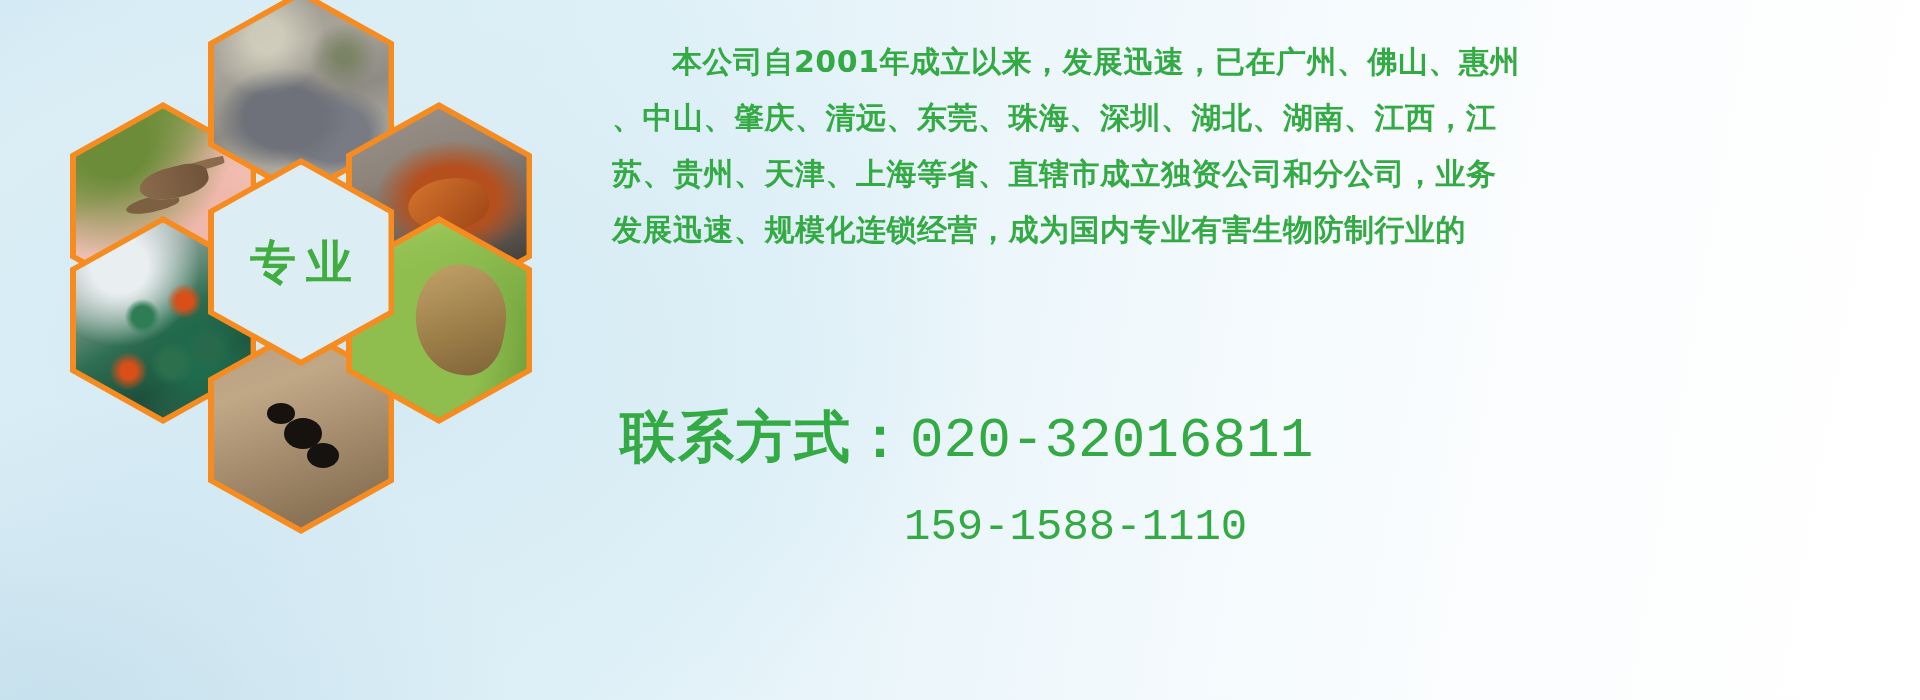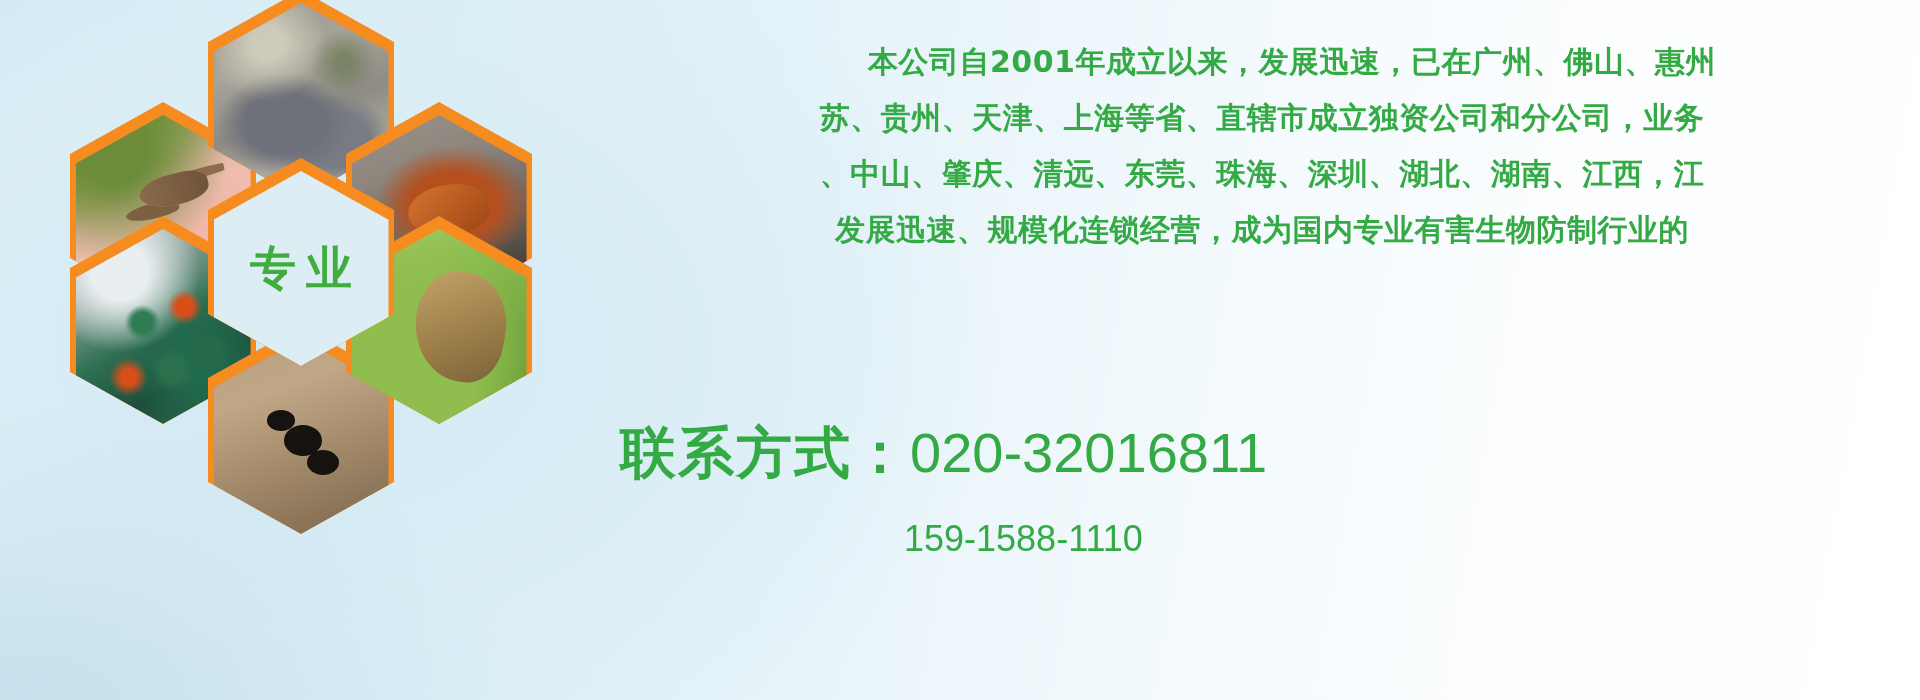--- a/index.html
+++ b/index.html
@@ -20,21 +20,21 @@
     background:radial-gradient(ellipse at 10% 100%, rgba(185,215,230,.55) 0%, rgba(200,228,240,0) 70%);
     pointer-events:none;
   }
 
   
   .comb{position:absolute;left:60px;top:-14px;width:560px;height:580px;}
   .hex{
     position:absolute;
     clip-path:polygon(50% 0%,100% 25%,100% 75%,50% 100%,0% 75%,0% 25%);
     background:#f68b1f;
-    display:flex;align-items:flex-end;justify-content:center;
+    display:flex;align-items:center;justify-content:center;
   }
   .hex .inner{
     width:calc(100% - 11px);height:calc(100% - 13px);
     clip-path:polygon(50% 0%,100% 25%,100% 75%,50% 100%,0% 75%,0% 25%);
     overflow:hidden;position:relative;
   }
   .hex .inner .art{position:absolute;inset:0;}
 
   
   #hex-mosquito {left:10px;  top:116px; width:186px;height:208px;}
@@ -121,33 +121,32 @@
     background:linear-gradient(150deg,#c3a46a,#9a7c47 60%,#7d6238);
     border-radius:46% 54% 40% 60%;transform:rotate(10deg);
   }
 
   
   .body-copy{
     position:absolute;left:612px;top:34px;width:1300px;
     color:#34aa44;font-weight:700;font-size:30px;line-height:56px;
     letter-spacing:.5px;
     font-family:"DejaVu Sans","Liberation Sans",sans-serif;
-    text-align:center;
   }
   .body-copy p{margin:0;white-space:nowrap;}
   .body-copy p.indent{text-indent:60px;}
 
   .contact{
-    position:absolute;left:620px;top:410px;width:1280px;
+    position:absolute;left:620px;top:398px;width:1280px;
     color:#34aa44;font-weight:400;
-    font-family:Liberation Sans, sans-serif;
+    font-family:Liberation Mono, monospace;
   }
   .contact .line1{font-size:56px;line-height:86px;white-space:nowrap;}
   .contact .line1 .label{font-weight:700;letter-spacing:2px;}
-  .contact .line2{font-size:36px;line-height:86px;white-space:nowrap;padding-left:284px;}
+  .contact .line2{font-size:44px;line-height:86px;white-space:nowrap;padding-left:284px;}
 </style>
 </head>
 <body>
 
 <div id="stage">
 
   <div class="comb">
 
     <div class="hex" id="hex-mosquito">
       <div class="inner">
@@ -190,22 +189,22 @@
         <div class="centerlabel">
           <span>专业</span>
         </div>
       </div>
     </div>
 
   </div>
 
   <div class="body-copy">
     <p class="indent">本公司自2001年成立以来，发展迅速，已在广州、佛山、惠州</p>
+    <p>、中山、肇庆、清远、东莞、珠海、深圳、湖北、湖南、江西，江</p>
     <p>苏、贵州、天津、上海等省、直辖市成立独资公司和分公司，业务</p>
-    <p>、中山、肇庆、清远、东莞、珠海、深圳、湖北、湖南、江西，江</p>
     <p>发展迅速、规模化连锁经营，成为国内专业有害生物防制行业的</p>
   </div>
 
   <div class="contact">
     <div class="line1">
       <span class="label">联系方式：</span><span>020-32016811</span>
     </div>
     <div class="line2">
       <span>159-1588-1110</span>
     </div>

